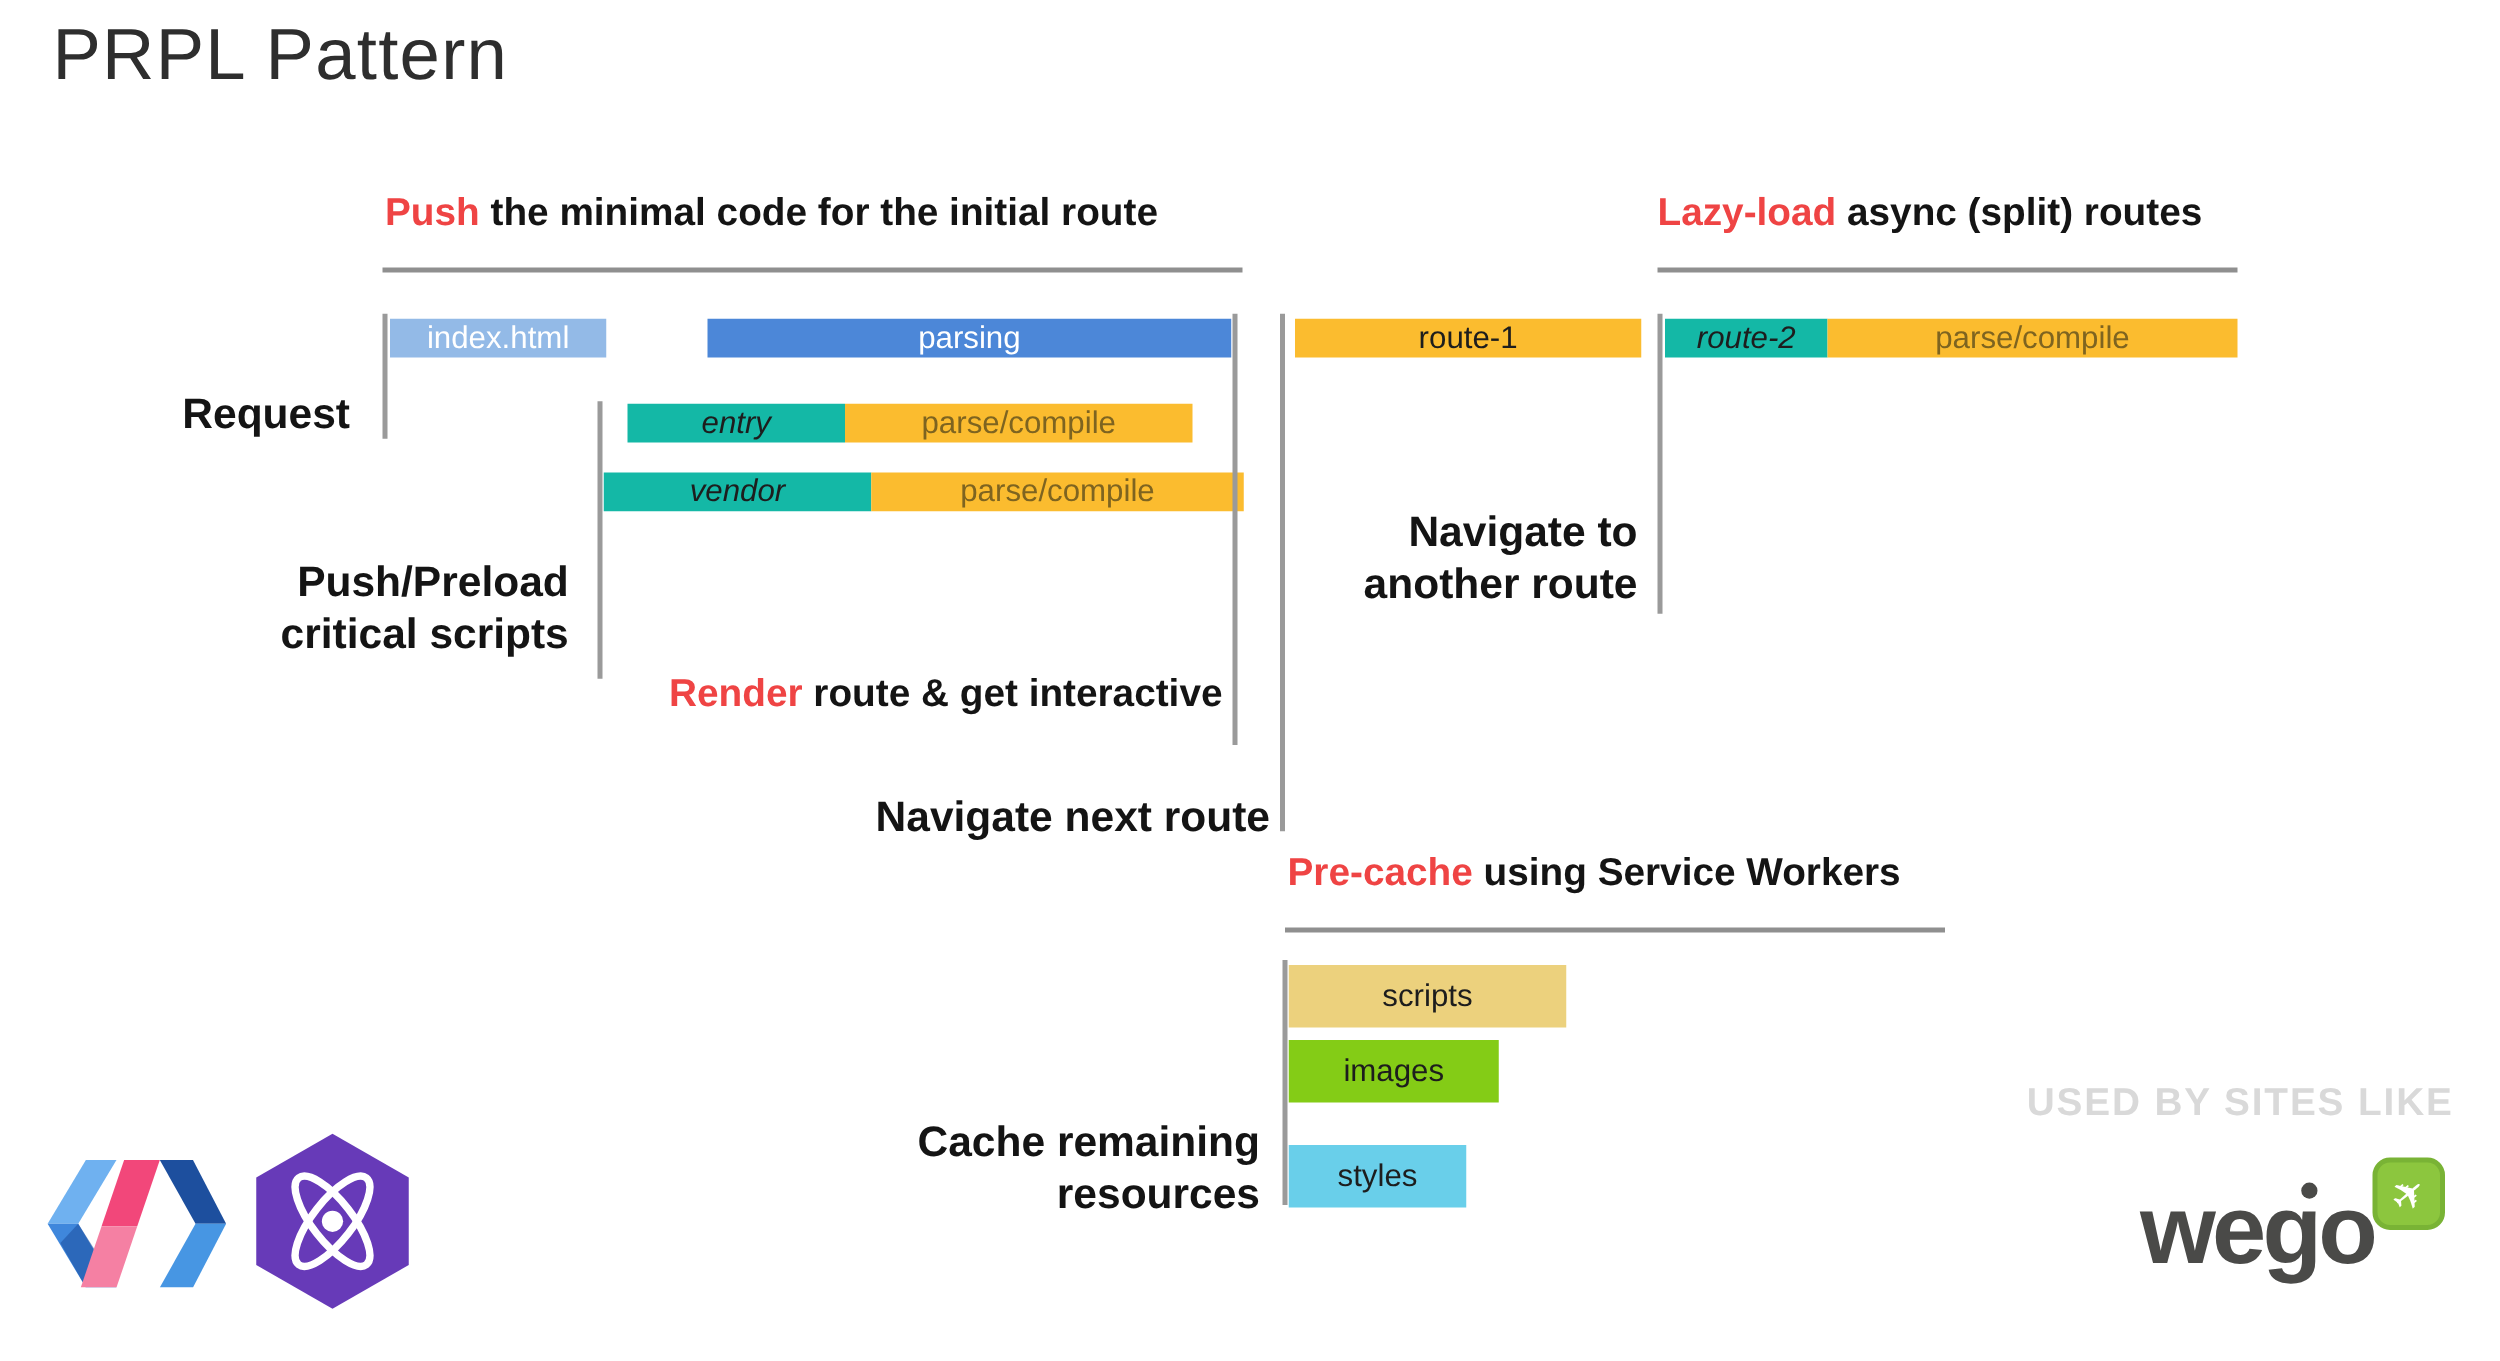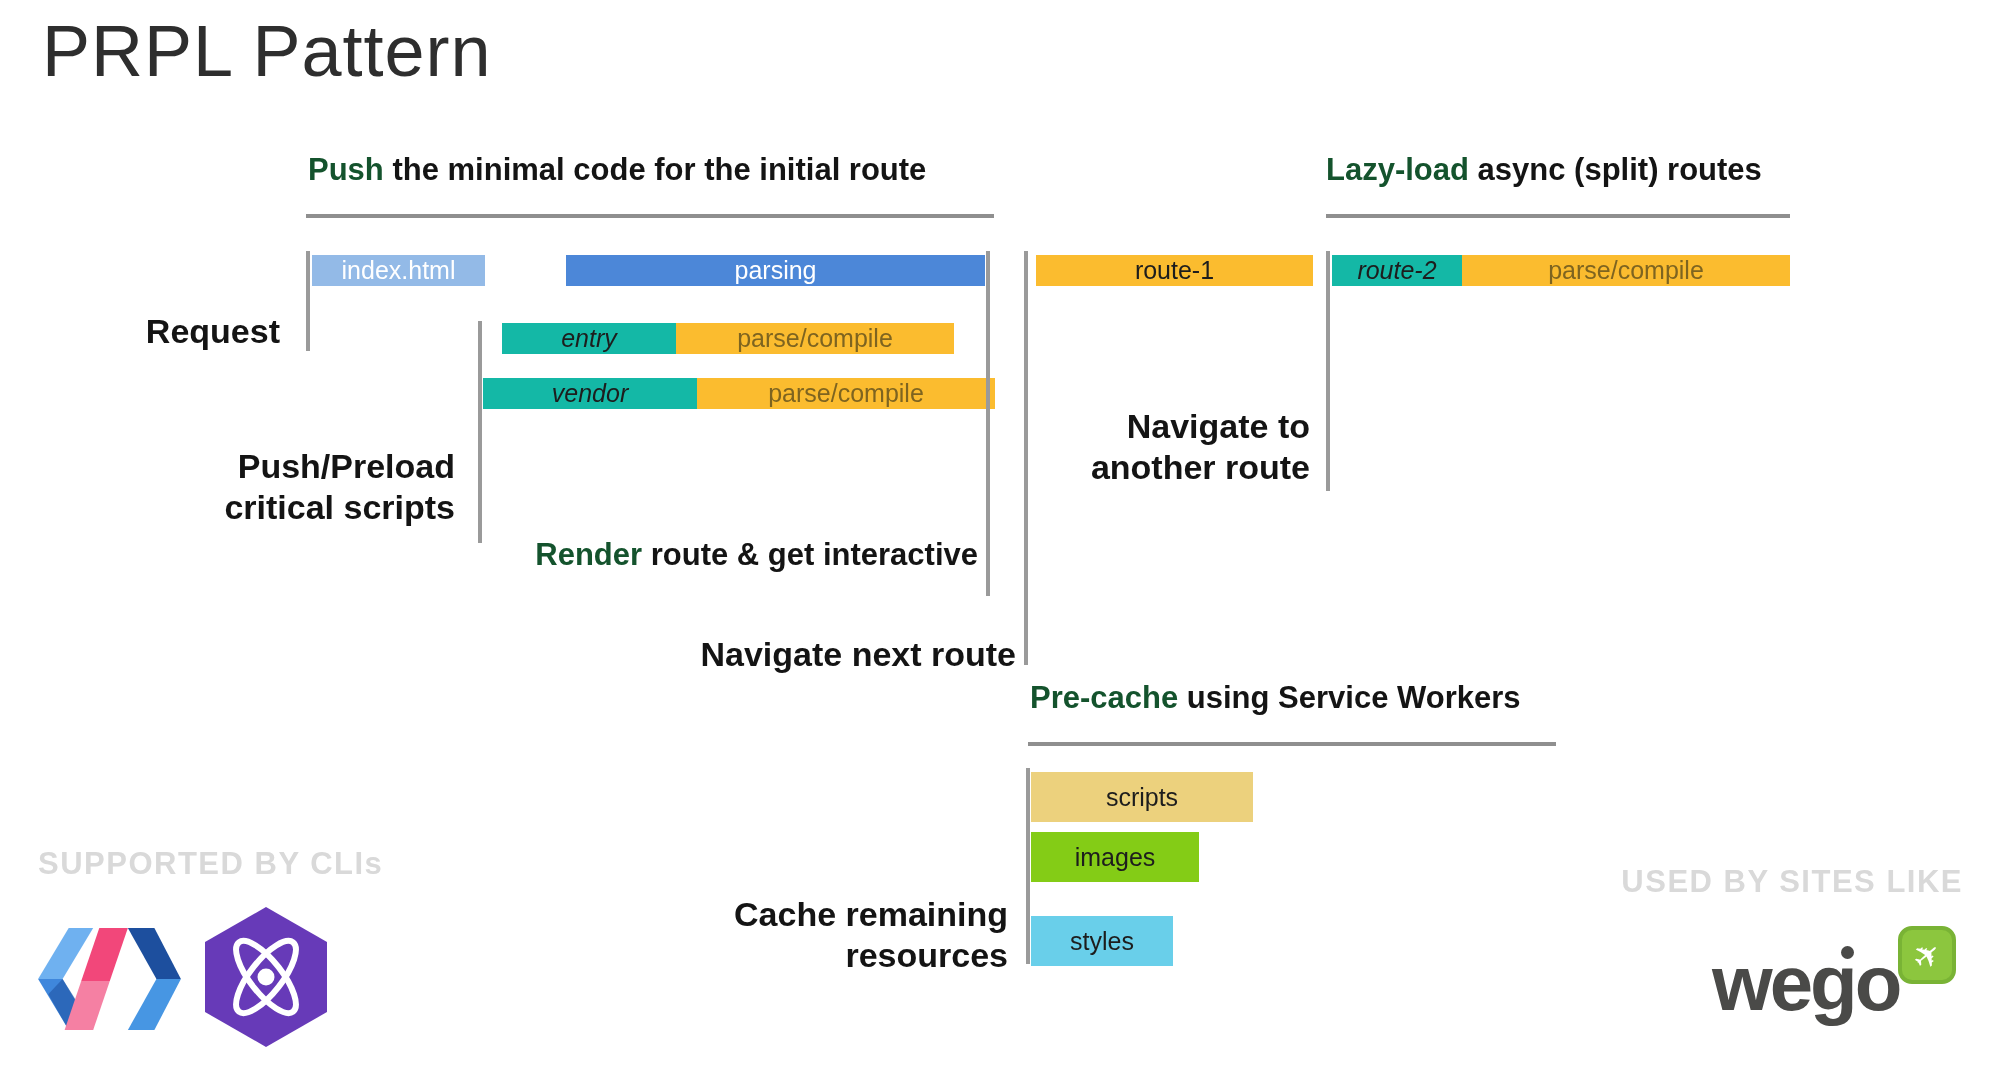--- a/index.html
+++ b/index.html
@@ -1,21 +1,21 @@
 <!DOCTYPE html>
 <html><head>
 <meta charset="utf-8">
 <style>
   html,body{margin:0;padding:0;background:#ffffff;}
   .slide{position:relative;width:2000px;height:1089px;background:#fff;overflow:hidden;
          font-family:"Liberation Sans","DejaVu Sans",sans-serif;color:#141414;}
-  .title{position:absolute;left:42px;top:10px;font-size:72px;font-weight:300;
+  .title{position:absolute;left:42px;top:10px;font-size:58px;font-weight:300;
          color:#2e2e2e;letter-spacing:1px;white-space:nowrap;}
   .heading{position:absolute;font-size:31px;font-weight:700;color:#141414;white-space:nowrap;}
-  .heading .accent{color:#14532d;}
+  .heading .accent{color:#ef4444;}
   .rule{position:absolute;height:4px;background:#8f8f8f;}
   .vline{position:absolute;width:4px;background:#9a9a9a;}
   .biglabel{position:absolute;font-size:34px;font-weight:700;color:#141414;
             text-align:right;line-height:41px;white-space:nowrap;}
   .bar{position:absolute;height:31px;display:flex;font-size:25px;color:#1d1d1d;}
   .seg{height:100%;display:flex;align-items:center;justify-content:center;overflow:hidden;}
   .grow{flex:1;}
   .c-blue{background:#4C87D8;color:#fff;}
   .c-lblue{background:#93BAE7;color:#fff;}
   .c-amber{background:#FBBC2F;}
@@ -124,21 +124,20 @@
   <div class="bar" style="left:1031px;top:916px;width:142px;height:50px;">
     <div class="seg c-cyan grow">
         <span>styles</span>
       </div>
   </div>
   <div class="biglabel" style="right:992px;top:894px;">
     <div>Cache remaining</div>
     <div>resources</div>
   </div>
 
-  <div class="footer-label" style="left:38px;top:846px;">SUPPORTED BY CLIs</div>
   <div class="logo" style="left:36px;top:928px;width:147px;height:102px;">
     <svg viewBox="0 0 140 100" width="147" height="102">
       <polygon points="30,0 54,0 24,50 0,50" fill="#6FB1F0"></polygon>
       <polygon points="0,50 24,50 54,100 30,100" fill="#3F87DC"></polygon>
       <polygon points="10,65 24,50 38,72 30,100" fill="#1D4F9E" opacity="0.55"></polygon>
       <polygon points="60,0 88,0 70.3,52 42.3,52" fill="#F2477A"></polygon>
       <polygon points="42.3,52 70.3,52 54,100 26,100" fill="#F580A3"></polygon>
       <polygon points="88,0 114,0 140,50 116,50" fill="#1D4F9E"></polygon>
       <polygon points="116,50 140,50 114,100 88,100" fill="#4796E3"></polygon>
     </svg>

